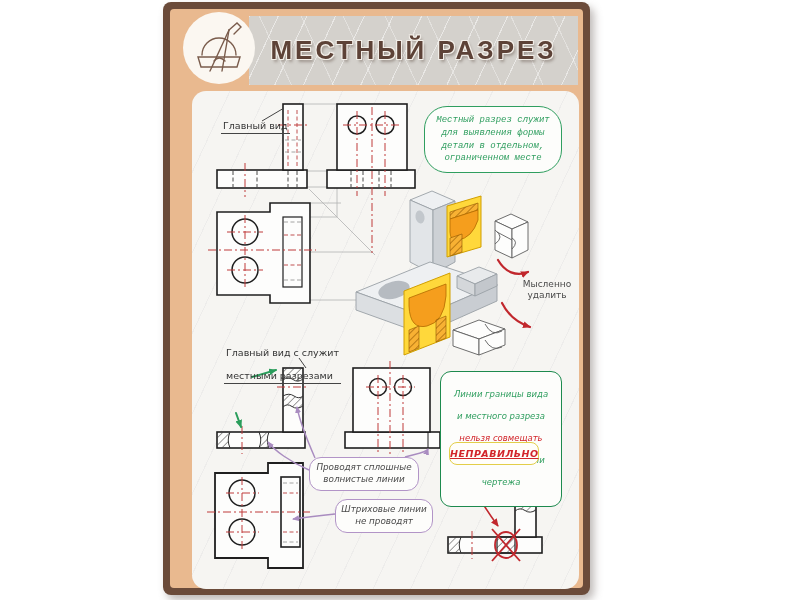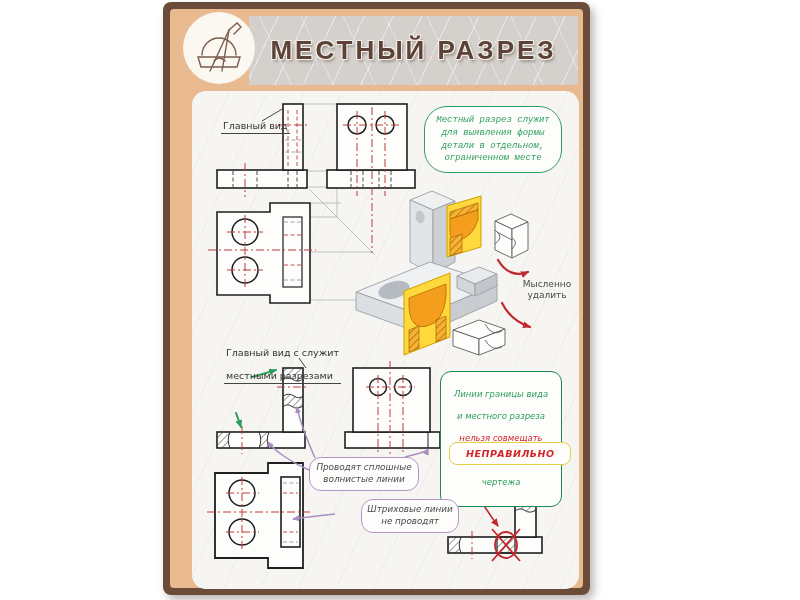--- a/index.html
+++ b/index.html
@@ -24,24 +24,24 @@
   .note{position:absolute;z-index:5;text-align:center;font-style:italic;background:#fdfdfb;
     white-space:pre-line;}
   .note-green{border:1.5px solid #2f9e5f;border-radius:23px;color:#2f9e5f;font-family:Liberation Mono, monospace;}
   .note-purple{border:1.5px solid #b294c7;border-radius:12px;color:#4a4a4a;}
   .note-definition{left:424px;top:106px;width:130px;padding:7px 3px;font-size:9px;line-height:1.42;}
   .note-local-sections{left:217px;top:377px;width:50px;padding:5px 2px;font-size:9px;line-height:1.35;}
   .note-boundary{left:440px;top:371px;width:114px;padding:6px 3px;font-size:8.5px;line-height:1.3;
     border:1.5px solid #1d8a4e;border-radius:11px;color:#2f9e5f;}
   .note-boundary .rule-line{display:block;}
   .note-boundary .rule-red{color:#d2252b;}
-  .note-incorrect{left:449px;top:442px;width:88px;padding:5px 16px;border:1.7px solid #e3ce49;border-radius:8px;
-    color:#d2252b;font-weight:bold;font-style:italic;font-size:9.5px;letter-spacing:.5px;background:#fffefa;}
+  .note-incorrect{left:449px;top:442px;width:88px;padding:5px 0;border:1.7px solid #e3ce49;border-radius:8px;
+    color:#d2252b;font-weight:bold;font-style:italic;font-size:9.5px;letter-spacing:.5px;background:#fffefa;text-decoration:underline;}
   .note-wavy{left:309px;top:457px;width:104px;padding:4px 2px;font-size:8.8px;line-height:1.35;}
-  .note-dashed{left:335px;top:499px;width:92px;padding:4px 2px;font-size:8.8px;line-height:1.35;margin-left:26px;}
+  .note-dashed{left:335px;top:499px;width:92px;padding:4px 2px;font-size:8.8px;line-height:1.35;}
   .label-plain{position:absolute;z-index:5;color:#333;font-size:9.5px;line-height:1.2;
     white-space:pre-line;}
   .label-main-view{left:221px;top:109px;border-bottom:1.2px solid #444;padding:0 2px 1px 2px;}
   .label-main-view-two{left:224px;top:336px;border-bottom:1.2px solid #444;padding:0 2px 1px 2px;}
   .label-remove{left:514px;top:279px;width:50px;text-align:center;color:#4a4a4a;font-size:9px;margin-left:8px;}
 </style>
 </head>
 <body>
 
 <div class="canvas">

